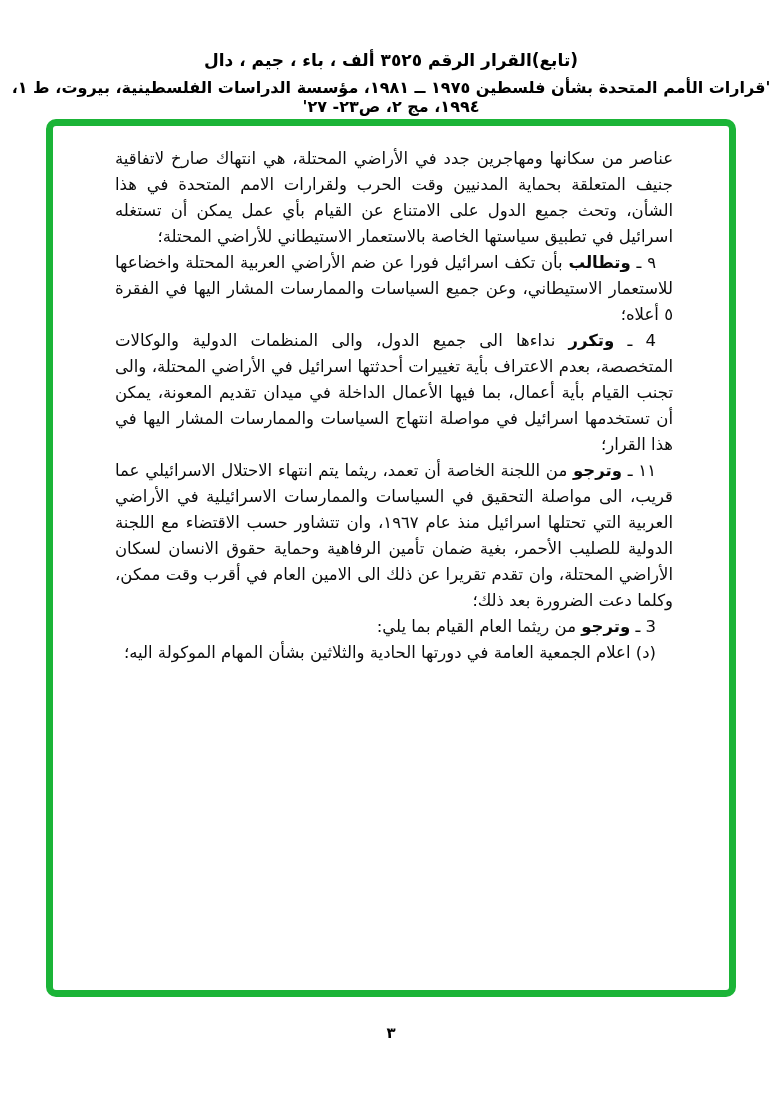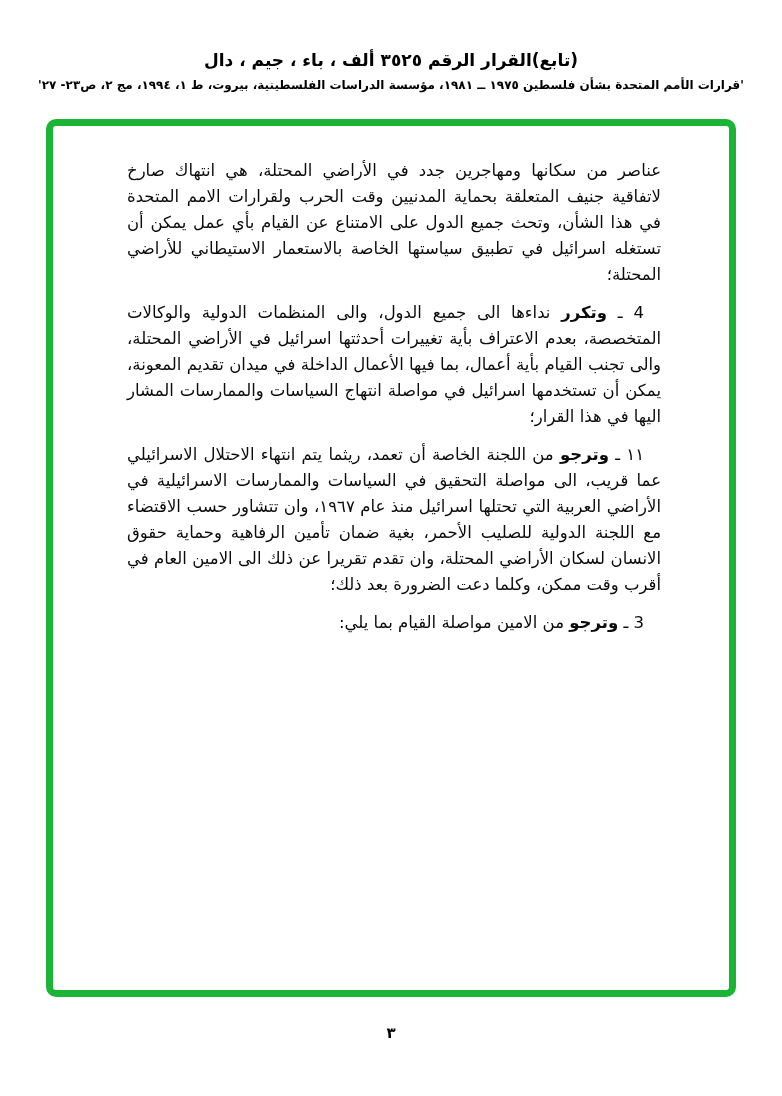--- a/index.html
+++ b/index.html
@@ -20,21 +20,21 @@
     text-align: center;
     direction: rtl;
   }
   .header-title {
     font-size: 17px;
     font-weight: 700;
     color: #000;
   }
   .header-citation {
     margin-top: 8px;
-    font-size: 12px;
+    font-size: 16px;
     font-weight: 700;
     color: #000;
     letter-spacing: 0.2px;
   }
   .green-box {
     position: absolute;
     left: 46px;
     top: 119px;
     width: 690px;
     height: 878px;
@@ -48,21 +48,21 @@
     top: 20px;
     right: 56px;
     left: 62px;
     direction: rtl;
     text-align: justify;
     font-size: 16.5px;
     line-height: 26px;
     color: #0b0b0b;
   }
   .para {
-    margin: 12px;
+    margin: 0;
     padding: 0;
     text-indent: 17px;
   }
   .para.noindent { text-indent: 0; }
   .para b { font-weight: 700; }
   .page-number {
     position: absolute;
     top: 1024px;
     left: 0;
     width: 100%;
@@ -80,29 +80,31 @@
   <div class="header">
     <div class="header-title">(تابع)القرار الرقم ٣٥٢٥ ألف ، باء ، جيم ، دال</div>
     <div class="header-citation">'قرارات الأمم المتحدة بشأن فلسطين ١٩٧٥ ــ ١٩٨١، مؤسسة الدراسات الفلسطينية، بيروت، ط ١، ١٩٩٤، مج ٢، ص٢٣- ٢٧'</div>
   </div>
 
   <div class="green-box">
     <div class="body-text">
 
       <p class="para noindent"><span>عناصر من سكانها ومهاجرين جدد في الأراضي المحتلة، هي انتهاك صارخ لاتفاقية جنيف المتعلقة بحماية المدنيين وقت الحرب ولقرارات الامم المتحدة في هذا الشأن، وتحث جميع الدول على الامتناع عن القيام بأي عمل يمكن أن تستغله اسرائيل في تطبيق سياستها الخاصة بالاستعمار الاستيطاني للأراضي المحتلة؛</span></p>
 
+      <p class="para"><span>٩ ـ </span><b>وتطالب</b><span> بأن تكف اسرائيل فورا عن ضم الأراضي العربية المحتلة واخضاعها للاستعمار الاستيطاني، وعن جميع السياسات والممارسات المشار اليها في الفقرة ٥ أعلاه؛</span></p>
 
       <p class="para"><span>4 ـ </span><b>وتكرر</b><span> نداءها الى جميع الدول، والى المنظمات الدولية والوكالات المتخصصة، بعدم الاعتراف بأية تغييرات أحدثتها اسرائيل في الأراضي المحتلة، والى تجنب القيام بأية أعمال، بما فيها الأعمال الداخلة في ميدان تقديم المعونة، يمكن أن تستخدمها اسرائيل في مواصلة انتهاج السياسات والممارسات المشار اليها في هذا القرار؛</span></p>
 
       <p class="para"><span>١١ ـ </span><b>وترجو</b><span> من اللجنة الخاصة أن تعمد، ريثما يتم انتهاء الاحتلال الاسرائيلي عما قريب، الى مواصلة التحقيق في السياسات والممارسات الاسرائيلية في الأراضي العربية التي تحتلها اسرائيل منذ عام ١٩٦٧، وان تتشاور حسب الاقتضاء مع اللجنة الدولية للصليب الأحمر، بغية ضمان تأمين الرفاهية وحماية حقوق الانسان لسكان الأراضي المحتلة، وان تقدم تقريرا عن ذلك الى الامين العام في أقرب وقت ممكن، وكلما دعت الضرورة بعد ذلك؛</span></p>
 
-      <p class="para"><span>3 ـ </span><b>وترجو</b><span> من الامين مواصلة القيام بما يلي:</span></p>
+      <p class="para"><span>3 ـ </span><b>وترجو</b><span> من ريثما العام القيام بما يلي:</span></p>
 
 
 
 
+      <p class="para"><span>(د) </span><span>اعلام الجمعية العامة في دورتها الحادية والثلاثين بشأن المهام الموكولة اليه؛</span></p>
 
     </div>
   </div>
 
   <div class="page-number">٣</div>
 
 </div>
 
 </body></html>

